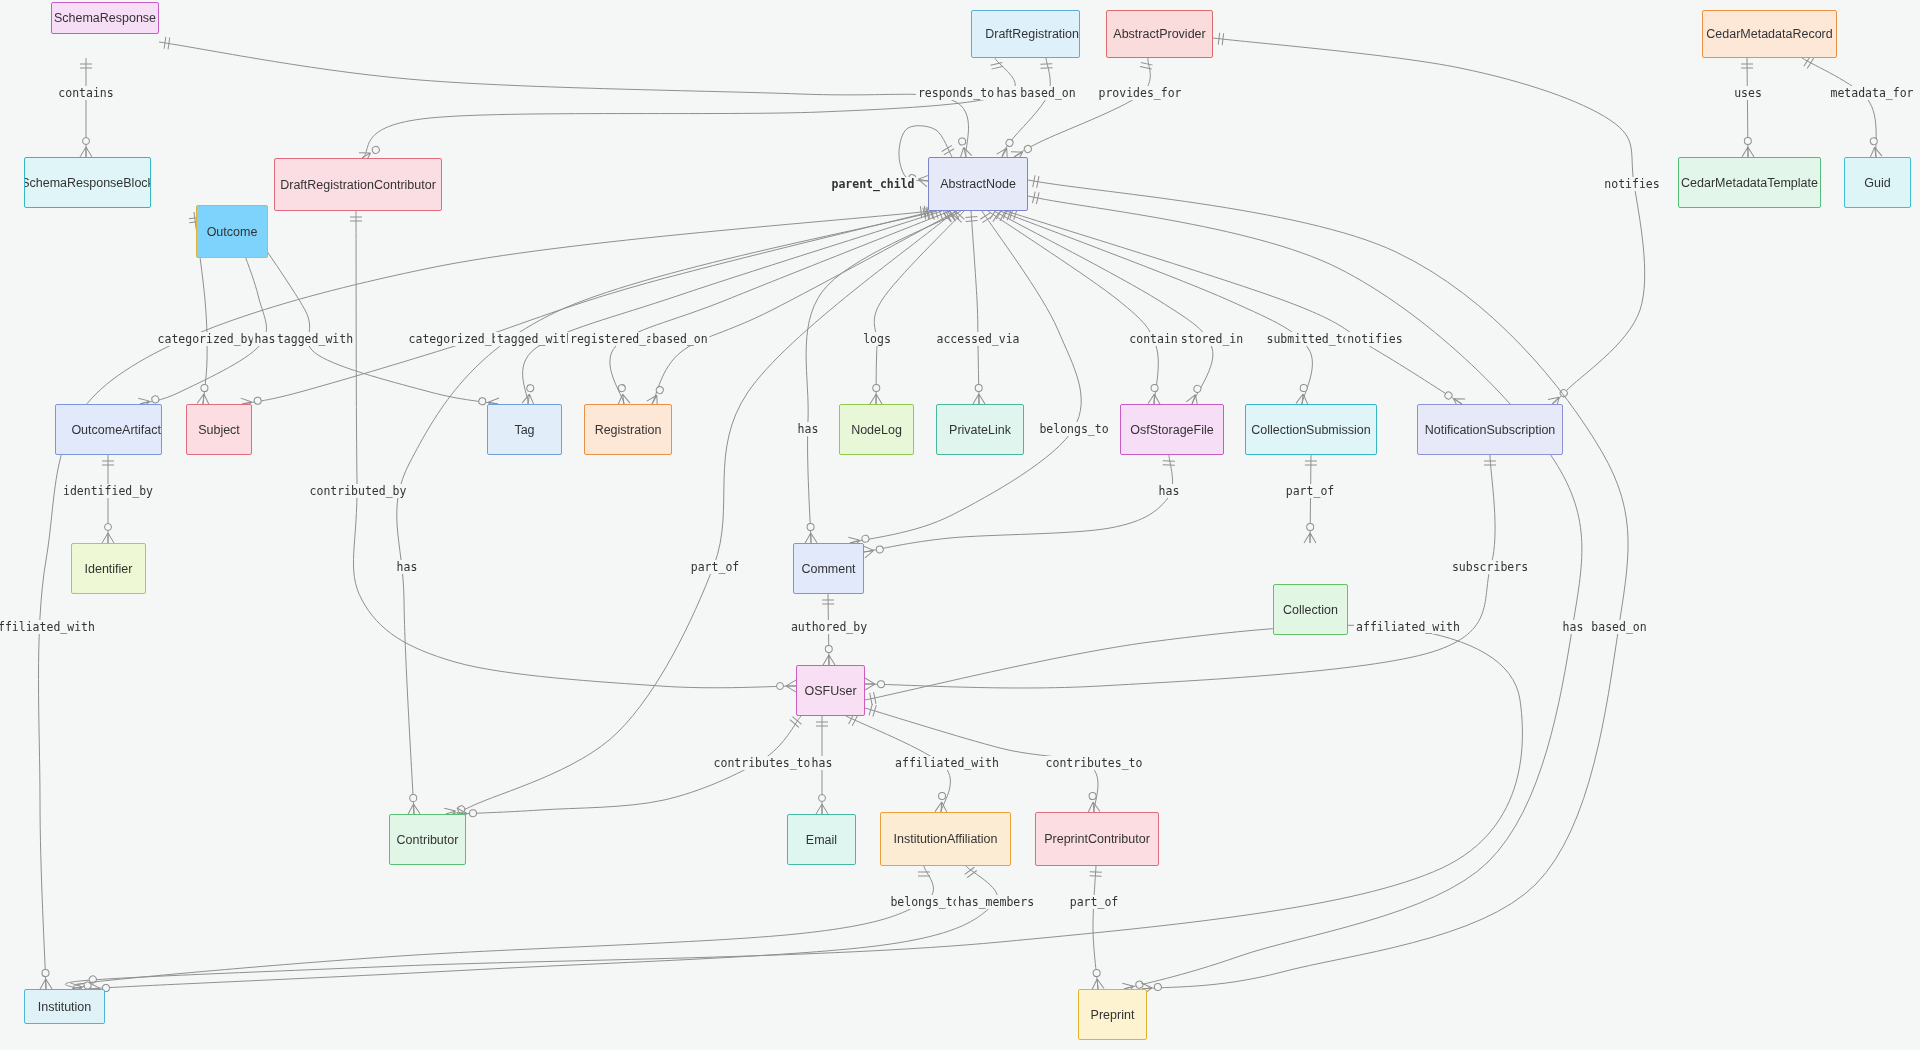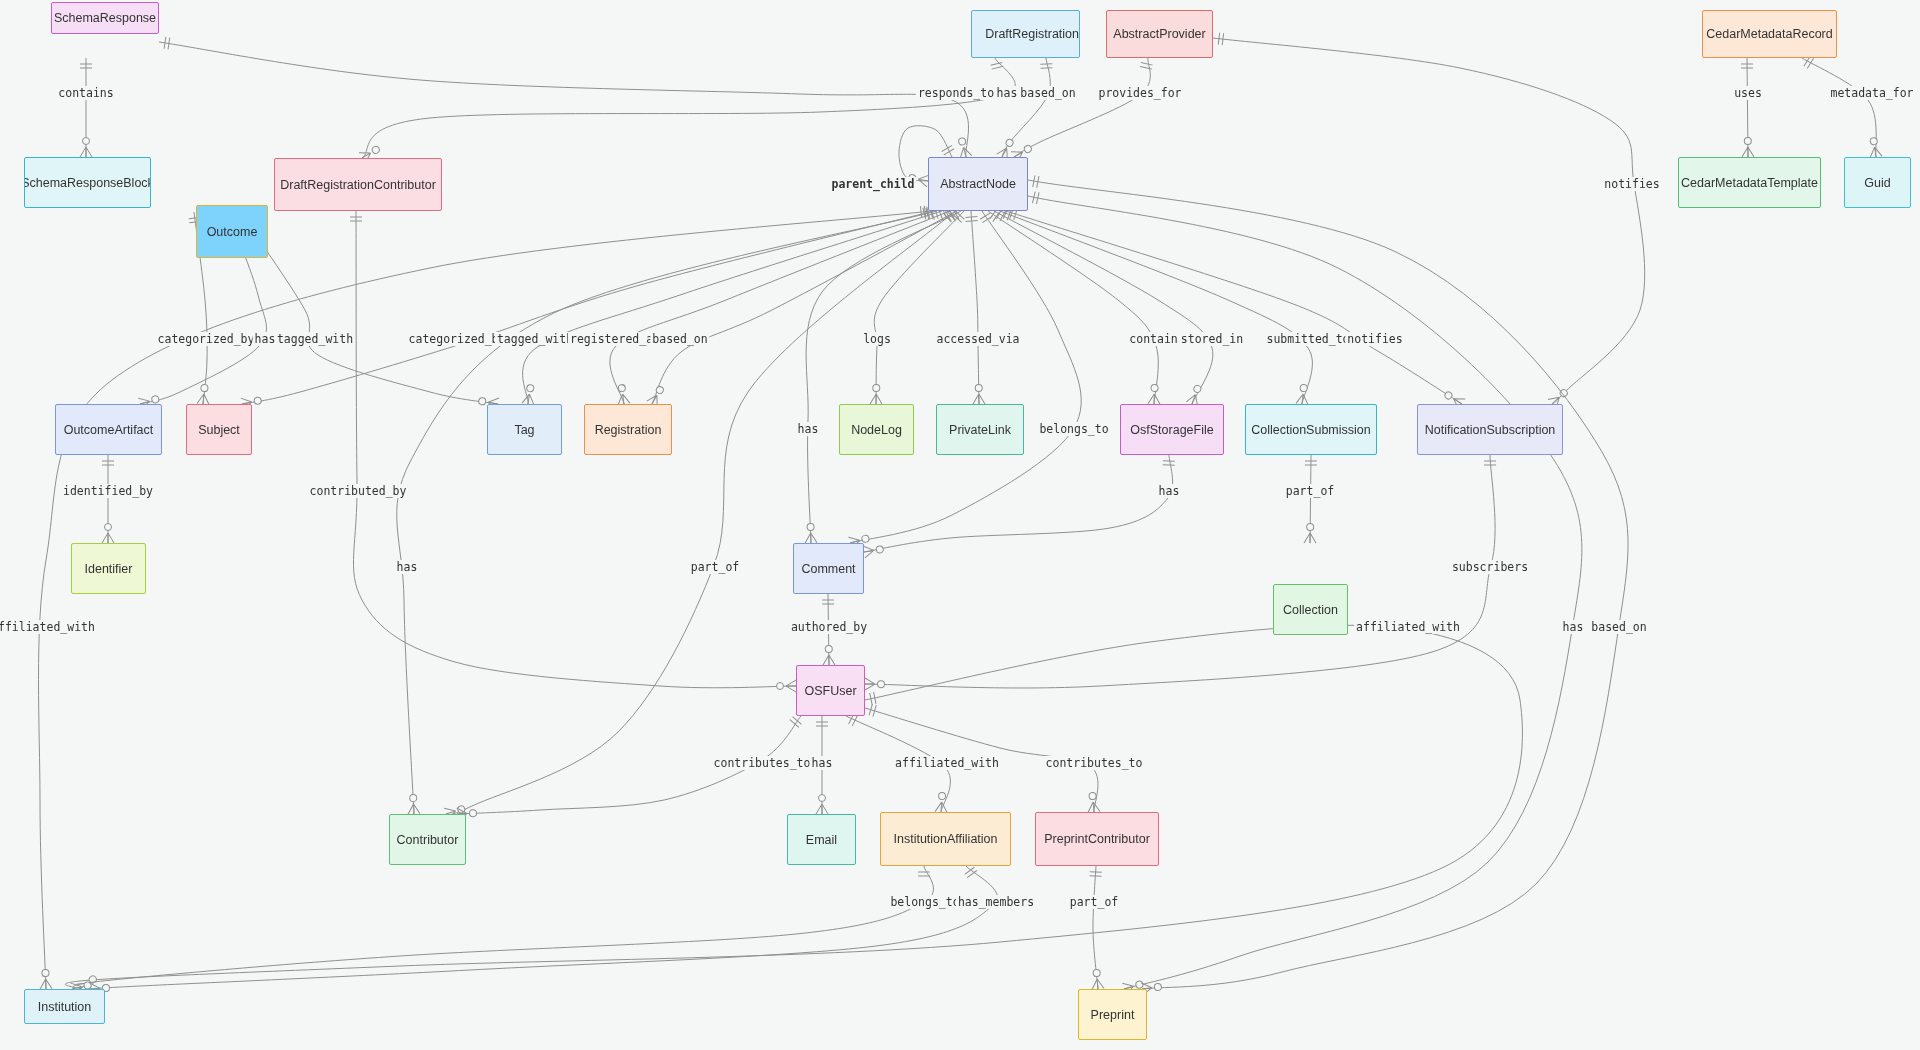--- a/index.html
+++ b/index.html
@@ -140,21 +140,21 @@
       </div>
       <div class="entity" style="left: 1678px; top: 157px; width: 143px; height: 51px; background: rgb(226, 246, 233); border-color: rgb(86, 189, 120);">
         <span>CedarMetadataTemplate</span>
       </div>
       <div class="entity" style="left: 1844px; top: 157px; width: 67px; height: 51px; background: rgb(222, 245, 248); border-color: rgb(63, 192, 207);">
         <span>Guid</span>
       </div>
       <div class="entity" style="left: 928px; top: 157px; width: 100px; height: 54px; background: rgb(230, 233, 248); border-color: rgb(123, 133, 204);">
         <span>AbstractNode</span>
       </div>
-      <div class="entity" style="left: 55px; top: 404px; width: 107px; height: 51px; background: rgb(226, 233, 250); border-color: rgb(123, 150, 221);">
+      <div class="entity" style="left: 55px; top: 404px; width: 107px; height: 51px; background: rgb(226, 233, 250); border-color: rgb(123, 150, 221); justify-content: flex-end;">
         <span>OutcomeArtifact</span>
       </div>
       <div class="entity" style="left: 186px; top: 404px; width: 66px; height: 51px; background: rgb(251, 221, 226); border-color: rgb(226, 107, 127);">
         <span>Subject</span>
       </div>
       <div class="entity" style="left: 487px; top: 404px; width: 75px; height: 51px; background: rgb(225, 237, 248); border-color: rgb(111, 159, 216);">
         <span>Tag</span>
       </div>
       <div class="entity" style="left: 584px; top: 404px; width: 88px; height: 51px; background: rgb(253, 232, 216); border-color: rgb(235, 145, 70);">
         <span>Registration</span>

